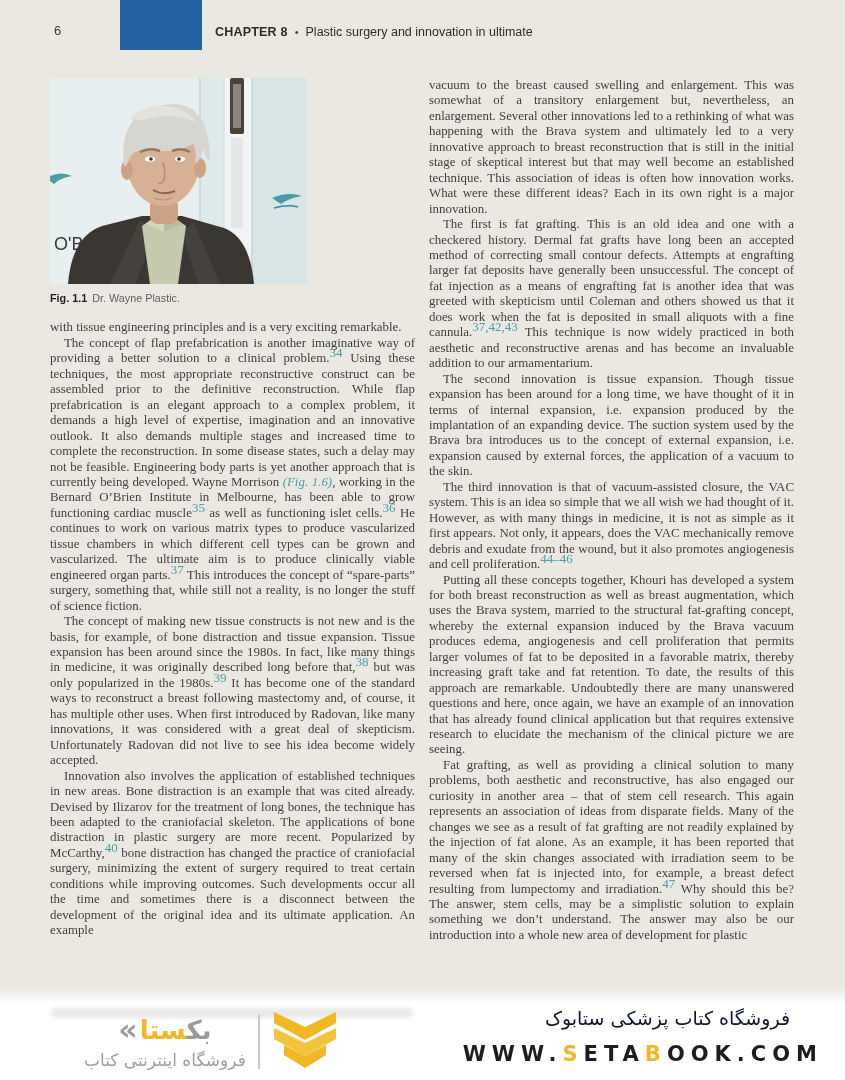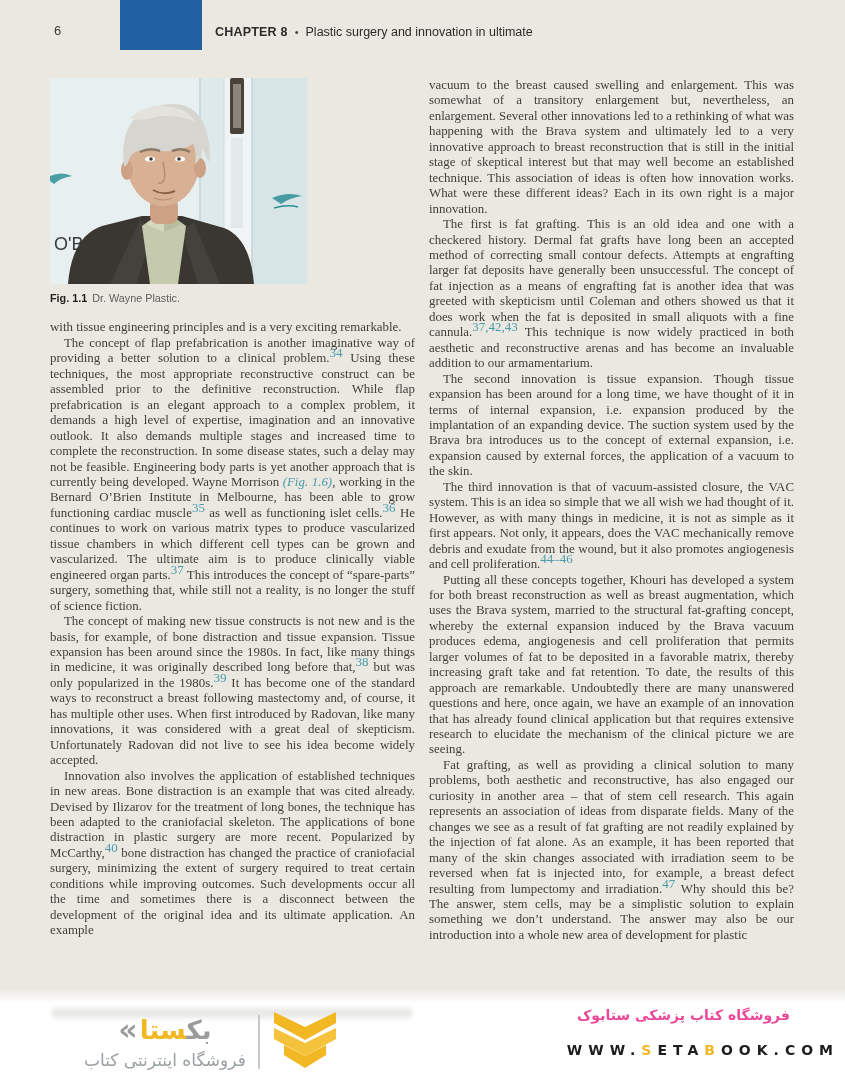--- a/index.html
+++ b/index.html
@@ -36,24 +36,24 @@
   .brand{position:absolute;left:84px;top:9px;display:flex;align-items:center;}
   .wordmark-col{display:flex;flex-direction:column;align-items:center;}
   .wordmark-row{display:flex;align-items:center;line-height:1;}
   .guill{font-family:"DejaVu Sans",sans-serif;color:#9b9b9d;font-size:30px;font-weight:bold;margin-right:2px;}
   .wm{font-family:"DejaVu Sans",sans-serif;font-weight:bold;font-size:26px;direction:rtl;}
   .wm .y{color:#f2b824;}
   .wm .g{color:#9b9b9d;}
   .tagline{font-family:"DejaVu Sans",sans-serif;font-size:17px;color:#9aa0a3;margin-top:5px;direction:rtl;}
   .brand-divider{width:2px;height:54px;background:#c9c9cb;margin:0 12px;}
 
-  .store-fa{position:absolute;right:55px;top:4px;font-family:"DejaVu Sans",sans-serif;font-weight:bold;
-    font-size:14px;color:#ec4899;direction:rtl;}
-  .url{position:absolute;right:6px;top:39px;font-family:"DejaVu Sans",sans-serif;font-weight:bold;
-    font-size:14px;letter-spacing:6px;color:#1d1d1d;white-space:nowrap;}
+  .store-fa{position:absolute;right:55px;top:4px;font-family:"DejaVu Sans",sans-serif;font-weight:normal;
+    font-size:19px;color:#0f172a;direction:rtl;}
+  .url{position:absolute;right:22px;top:39px;font-family:"DejaVu Sans",sans-serif;font-weight:bold;
+    font-size:21px;letter-spacing:6px;color:#1d1d1d;white-space:nowrap;}
   .url .gold{color:#f2b824;}
 </style>
 </head>
 <body>
 
 <div class="page">
 
   <span class="pageno">6</span>
   <div class="blue-tab"></div>
   <div class="running-head">

